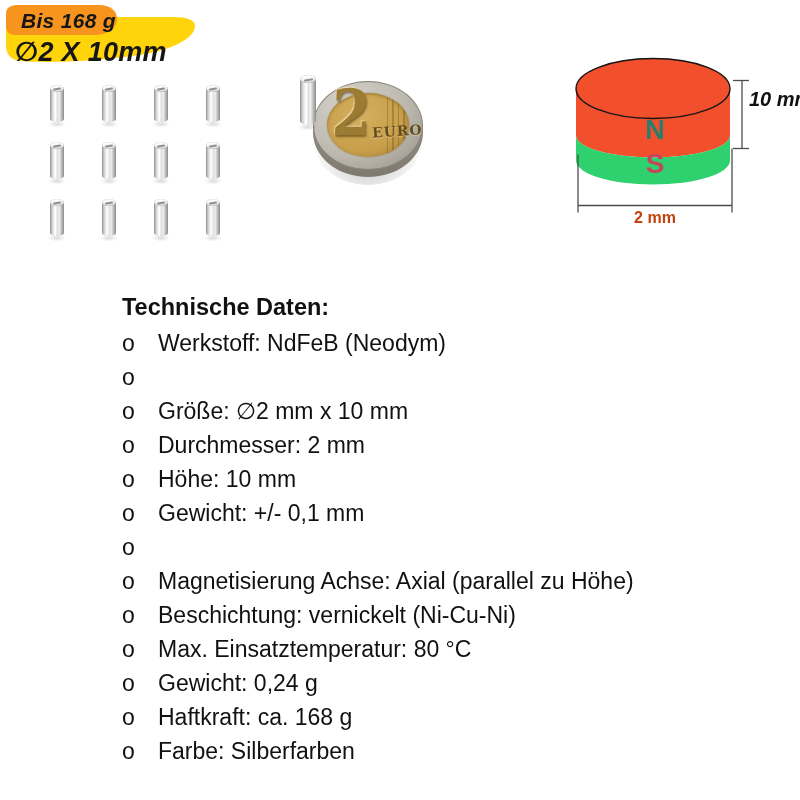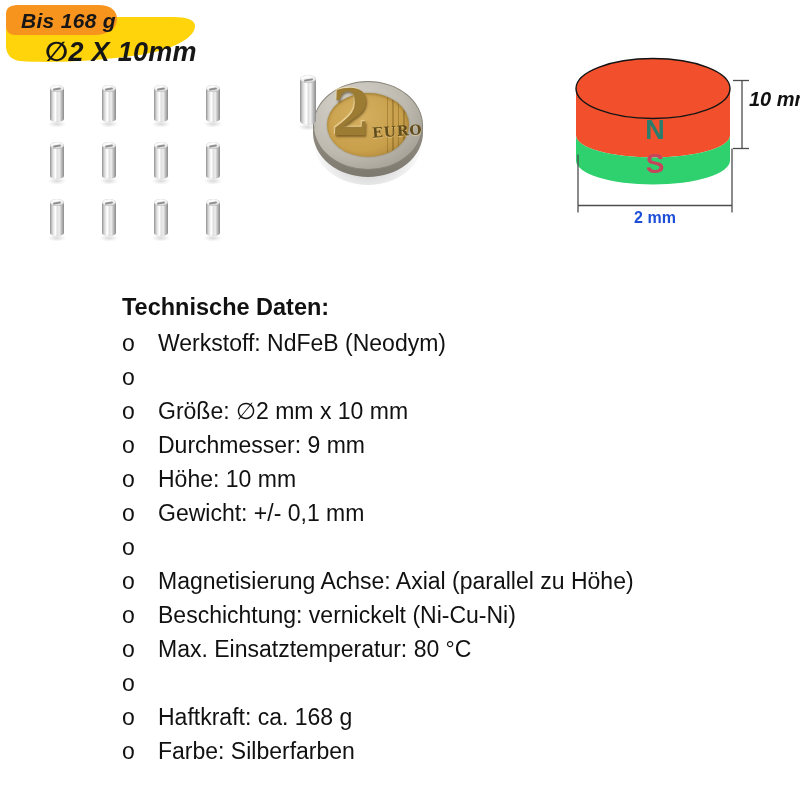--- a/index.html
+++ b/index.html
@@ -18,21 +18,21 @@
   html,body{margin:0;padding:0;}
   body{background:#ffffff;font-family:"Liberation Sans","DejaVu Sans",sans-serif;}
   .canvas{position:relative;width:800px;height:792px;background:#ffffff;overflow:hidden;}
 
   
   .badge{position:absolute;left:3px;top:3px;width:200px;height:68px;}
   .badge svg{position:absolute;inset:0;width:100%;height:100%;}
   .badge-yellow{fill:var(--badge-yellow);}
   .badge-orange{fill:var(--badge-orange);}
   .badge-line1{position:absolute;left:18px;top:6px;font-size:21px;font-weight:bold;font-style:italic;color:#161616;letter-spacing:.3px;}
-  .badge-line2{position:absolute;left:12px;top:33px;font-size:27px;font-weight:bold;font-style:italic;color:#161616;letter-spacing:.3px;margin-left:30px;}
+  .badge-line2{position:absolute;left:12px;top:33px;font-size:27px;font-weight:bold;font-style:italic;color:#161616;letter-spacing:.3px;}
 
   
   .magnet-grid{position:absolute;left:50px;top:85px;display:grid;grid-template-columns:repeat(4,14px);gap:20px 38px;}
   .magnet{position:relative;width:14px;height:37px;}
   .m-body{position:absolute;left:0;right:0;top:3px;bottom:0;
     border-radius:2px 2px 50% 50% / 2px 2px 9% 9%;
     background:linear-gradient(90deg,#8f8f8f 0%,#cdcdcd 14%,#f2f2f2 30%,#ffffff 40%,#dedede 52%,#efefef 66%,#bdbdbd 82%,#8a8a8a 100%);}
   .m-top{position:absolute;left:0;right:0;top:0;height:7px;border-radius:50%;
     background:linear-gradient(172deg,#fdfdfd 30%,#e4e4e4 70%,#c7c7c7);
     box-shadow:inset 0 0 1px rgba(0,0,0,.35);}
@@ -72,21 +72,21 @@
   .diagram svg{position:absolute;inset:0;width:100%;height:100%;}
   .disc-north{fill:var(--magnet-north);}
   .disc-south{fill:var(--magnet-south);}
   .disc-top{fill:var(--magnet-north);stroke:#141414;stroke-width:1.4;}
   .dims line{stroke:var(--dim-line);stroke-width:1.3;}
   .pole-n{position:absolute;left:68px;top:68px;width:44px;text-align:center;
     font-size:27px;font-weight:bold;color:var(--pole-n-text);line-height:28px;}
   .pole-s{position:absolute;left:68px;top:102px;width:44px;text-align:center;
     font-size:28px;font-weight:bold;color:var(--pole-s-text);line-height:28px;}
   .dim-height{position:absolute;left:184px;top:40px;font-size:20px;font-weight:bold;color:#111;white-space:nowrap;font-style:italic;}
-  .dim-width{position:absolute;left:0;top:161px;width:180px;text-align:center;font-size:16px;font-weight:bold;color:#1d4ed8;}
+  .dim-width{position:absolute;left:0;top:161px;width:180px;text-align:center;font-size:16px;font-weight:bold;color:#c2410c;}
 
   
   .specs{position:absolute;left:122px;top:291px;width:610px;color:var(--text-color);}
   .specs-title{margin:0 0 3px 0;font-size:23.5px;font-weight:bold;line-height:32px;}
   .spec-list{list-style:none;margin:0;padding:0;}
   .spec-list li{display:flex;font-size:23px;line-height:34px;white-space:nowrap;}
   .spec-list .bullet{flex:0 0 36px;}
 </style>
 </head>
 <body>
@@ -199,21 +199,21 @@
         </li>
         <li>
           <span class="bullet">o</span>
         </li>
         <li>
           <span class="bullet">o</span>
           <span>Größe: ∅2 mm x 10 mm</span>
         </li>
         <li>
           <span class="bullet">o</span>
-          <span>Durchmesser: 9 mm</span>
+          <span>Durchmesser: 2 mm</span>
         </li>
         <li>
           <span class="bullet">o</span>
           <span>Höhe: 10 mm</span>
         </li>
         <li>
           <span class="bullet">o</span>
           <span>Gewicht: +/- 0,1 mm</span>
         </li>
         <li>
@@ -226,20 +226,21 @@
         <li>
           <span class="bullet">o</span>
           <span>Beschichtung: vernickelt (Ni-Cu-Ni)</span>
         </li>
         <li>
           <span class="bullet">o</span>
           <span>Max. Einsatztemperatur: 80 °C</span>
         </li>
         <li>
           <span class="bullet">o</span>
+          <span>Gewicht: 0,24 g</span>
         </li>
         <li>
           <span class="bullet">o</span>
           <span>Haftkraft: ca. 168 g</span>
         </li>
         <li>
           <span class="bullet">o</span>
           <span>Farbe: Silberfarben</span>
         </li>
       </ul>

